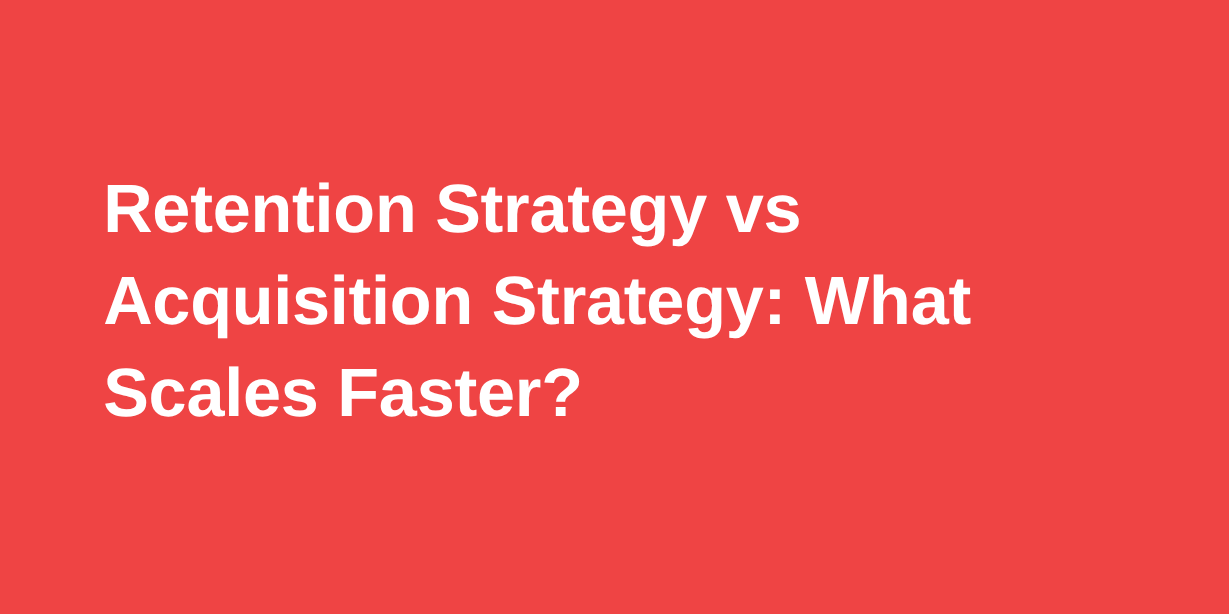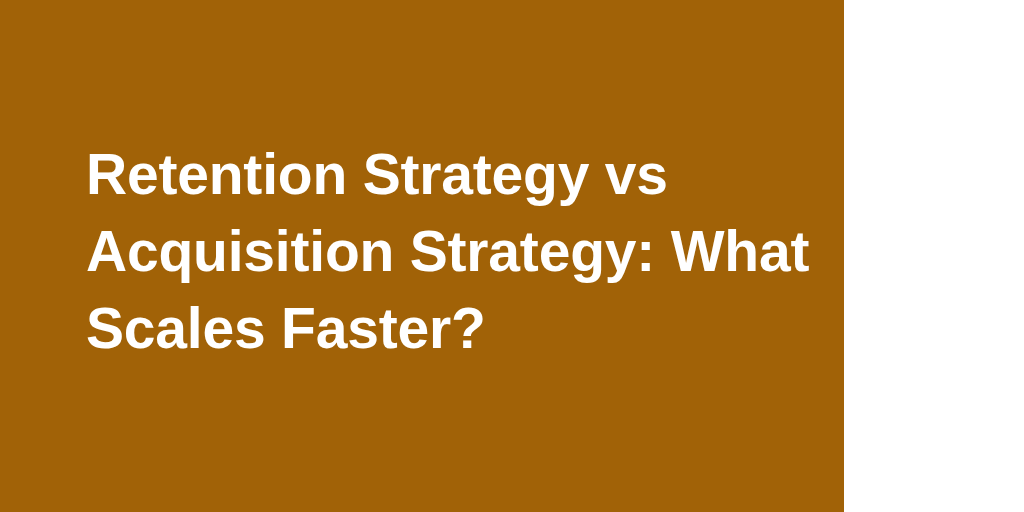--- a/index.html
+++ b/index.html
@@ -10,23 +10,23 @@
 
   body {
     background: #ffffff;
     font-family: "Liberation Sans", sans-serif;
     -webkit-font-smoothing: antialiased;
   }
 
   
   .banner {
     position: relative;
-    width: 844px;
+    width: 1024px;
     height: 512px;
-    background-color: #a16207;
+    background-color: #ef4444;
     overflow: hidden;
     box-sizing: border-box;
   }
 
   
   .headline-block {
     position: absolute;
     left: 86px;
     top: 136px;
     width: 840px;

